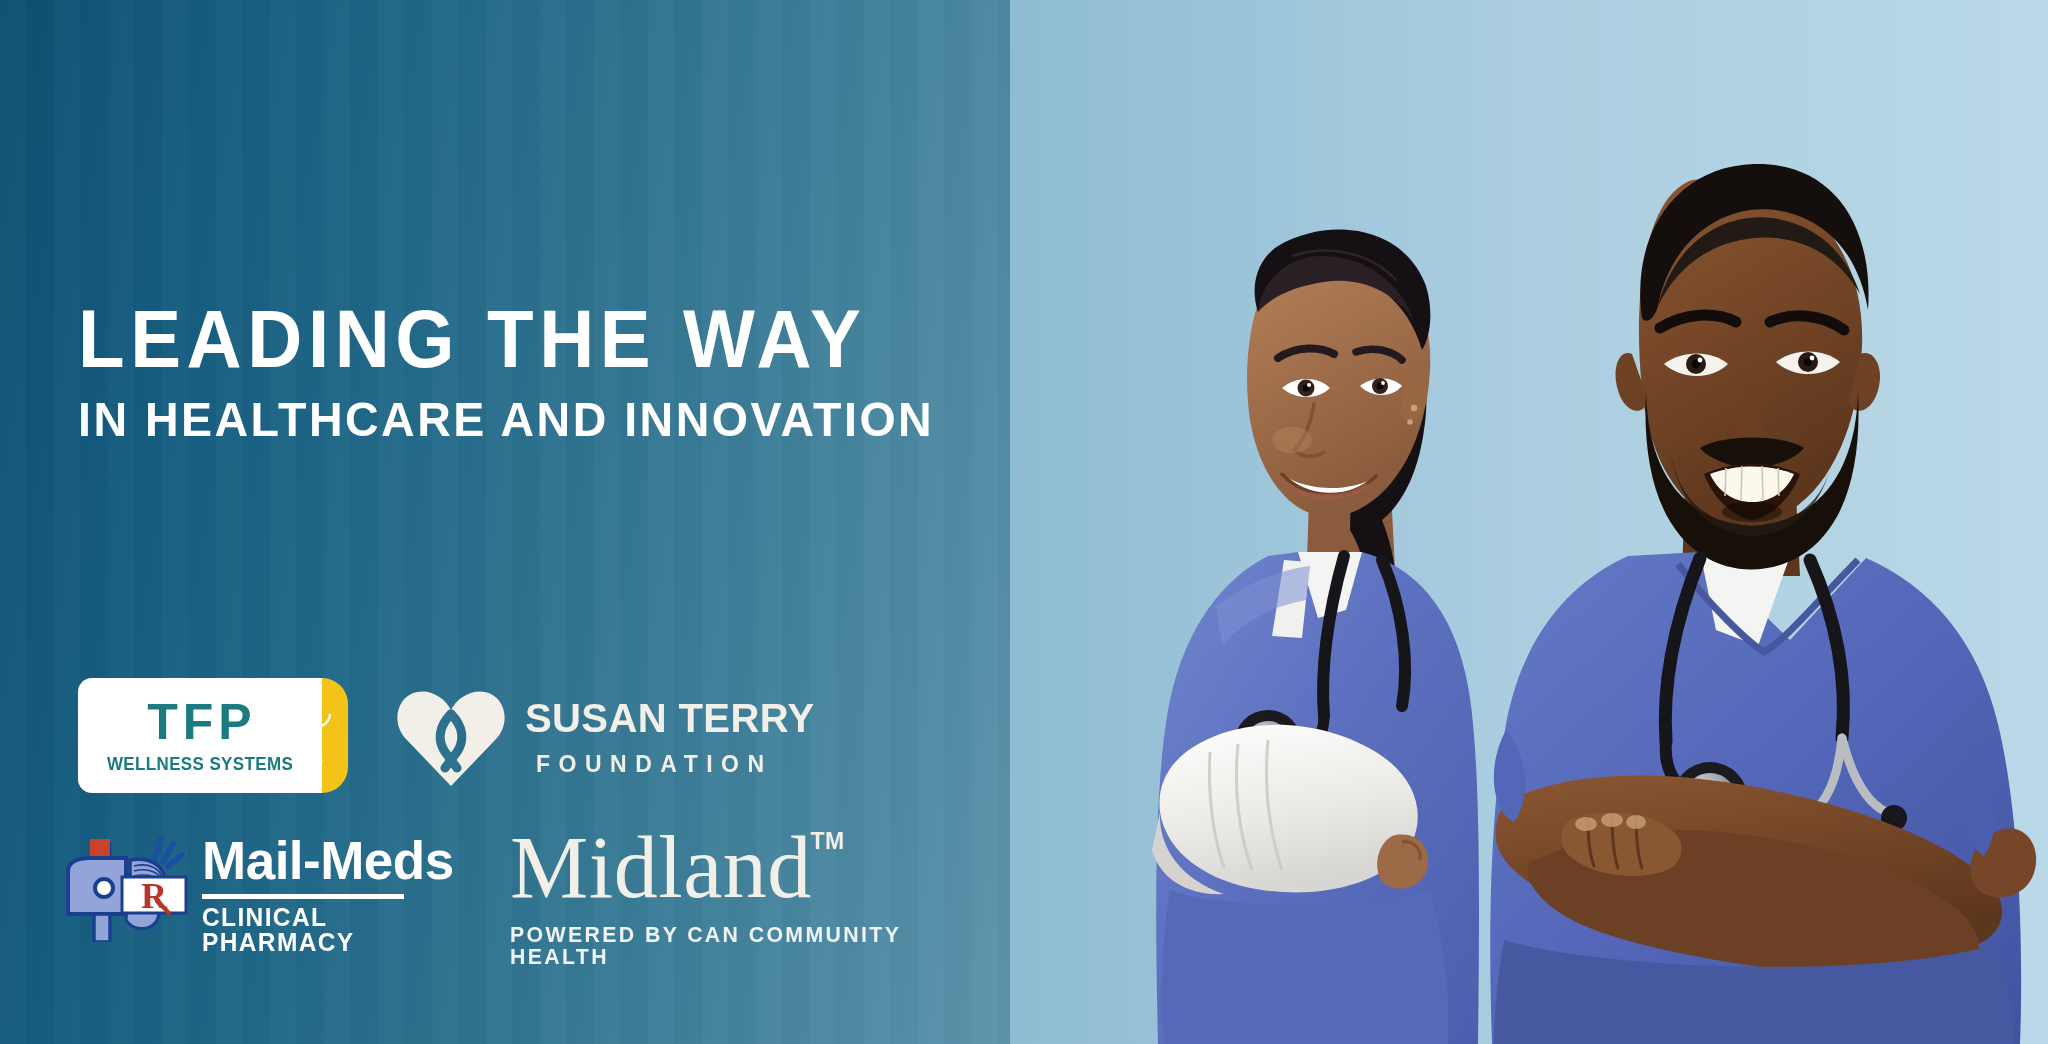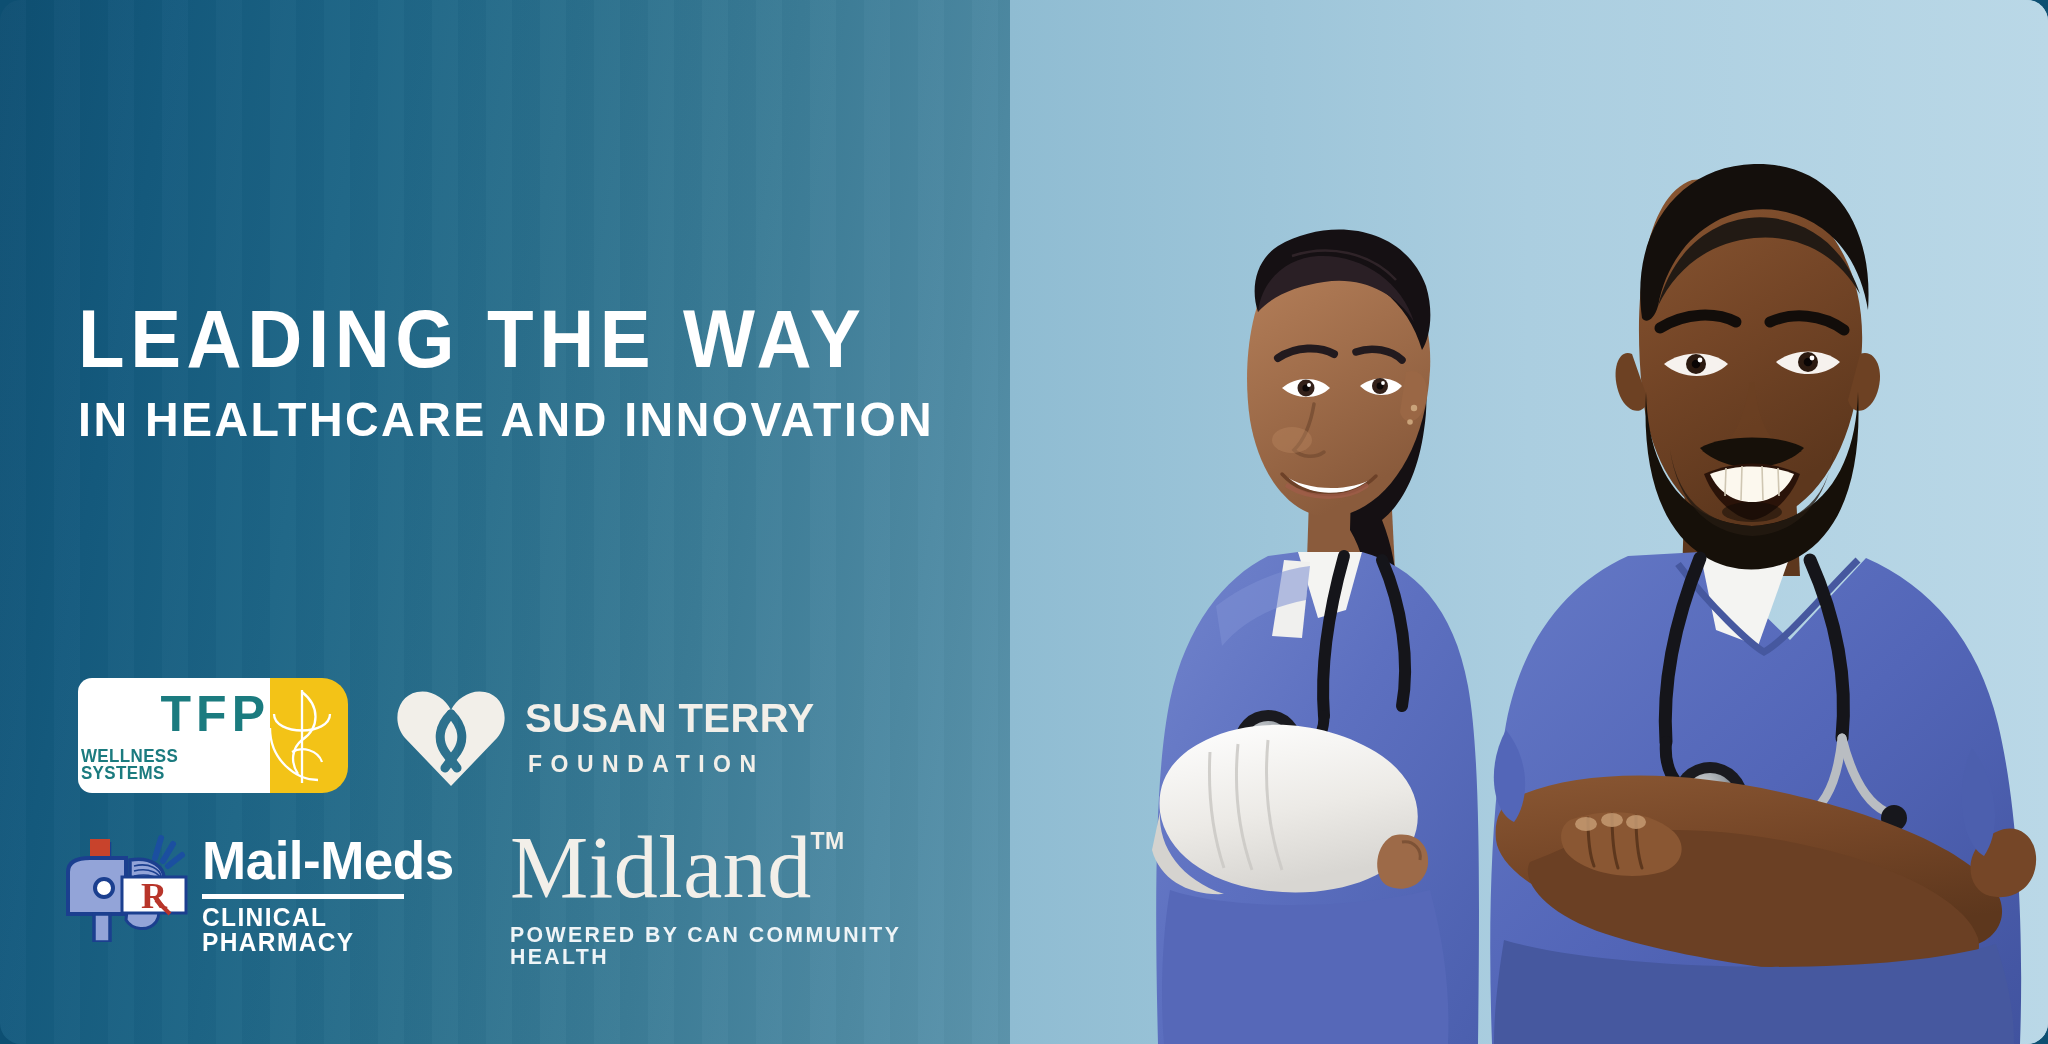--- a/index.html
+++ b/index.html
@@ -7,21 +7,20 @@
     width:2048px;height:1044px;overflow:hidden;
     font-family:"Liberation Sans", sans-serif;
     background:#0d4f72;
   }
   .banner{
     position:relative;width:2048px;height:1044px;overflow:hidden;
     background:linear-gradient(100deg,
       #0e4f72 0%, #145a7e 8%, #1d6586 17%, #2a6f8c 26%,
       #3b7c96 36%, #4e8aa3 46%, #6198b0 56%, #77a8bf 66%,
       #8dbacf 76%, #a3c9da 86%, #b3d4e4 94%, #bad8e7 100%);
-    border-radius:21px;
   }
   
   .banding{
     position:absolute;inset:0;
     background:repeating-linear-gradient(90deg,
       rgba(255,255,255,0.018) 0px, rgba(255,255,255,0.018) 26px,
       rgba(0,0,0,0.015) 26px, rgba(0,0,0,0.015) 54px);
     pointer-events:none;
   }
 
@@ -51,24 +50,24 @@
   }
   .sub div{white-space:nowrap;}
 
   
   .logo-row-1{position:absolute;left:78px;top:678px;height:118px;}
   .logo-row-2{position:absolute;left:60px;top:828px;height:120px;}
 
   
   .tfp{position:absolute;left:0;top:0;width:270px;height:115px;}
   .tfp-card{
-    position:absolute;left:0;top:0;width:192px;height:115px;
+    position:absolute;left:0;top:0;width:244px;height:115px;
     background:#ffffff;border-radius:14px 0 0 14px;
     display:flex;flex-direction:column;
-    align-items:flex-end;justify-content:center;
+    align-items:center;justify-content:center;
   }
   .tfp-word{
     color:#1b7b7f;font-weight:bold;font-size:50px;
     letter-spacing:5px;line-height:1;margin-left:4px;
   }
   .tfp-tag{
     color:#1b7b7f;font-weight:bold;font-size:17.5px;
     letter-spacing:0.4px;line-height:1;margin-top:9px;
     transform:scaleX(0.97);
   }
@@ -81,21 +80,21 @@
   
   .st{position:absolute;left:317px;top:-6px;width:420px;height:125px;}
   .st-mark{position:absolute;left:0;top:8px;}
   .st-text{position:absolute;left:130px;top:26px;}
   .st-l1{
     color:#f2efe9;font-weight:bold;font-size:40px;
     letter-spacing:0.4px;line-height:1;
   }
   .st-l2{
     color:#f2efe9;font-weight:bold;font-size:23px;
-    letter-spacing:8.5px;line-height:1;margin-top:15px;margin-left:3px;
+    letter-spacing:8.5px;line-height:1;margin-top:15px;margin-left:11px;
   }
 
   
   .mm{position:absolute;left:0;top:0;width:400px;height:118px;}
   .mm-mark{position:absolute;left:0;top:2px;}
   .mm-text{position:absolute;left:142px;top:6px;}
   .mm-name{
     color:#ffffff;font-size:53px;line-height:1;
     font-family:Liberation Sans, sans-serif;font-weight:bold;
     letter-spacing:-0.5px;

